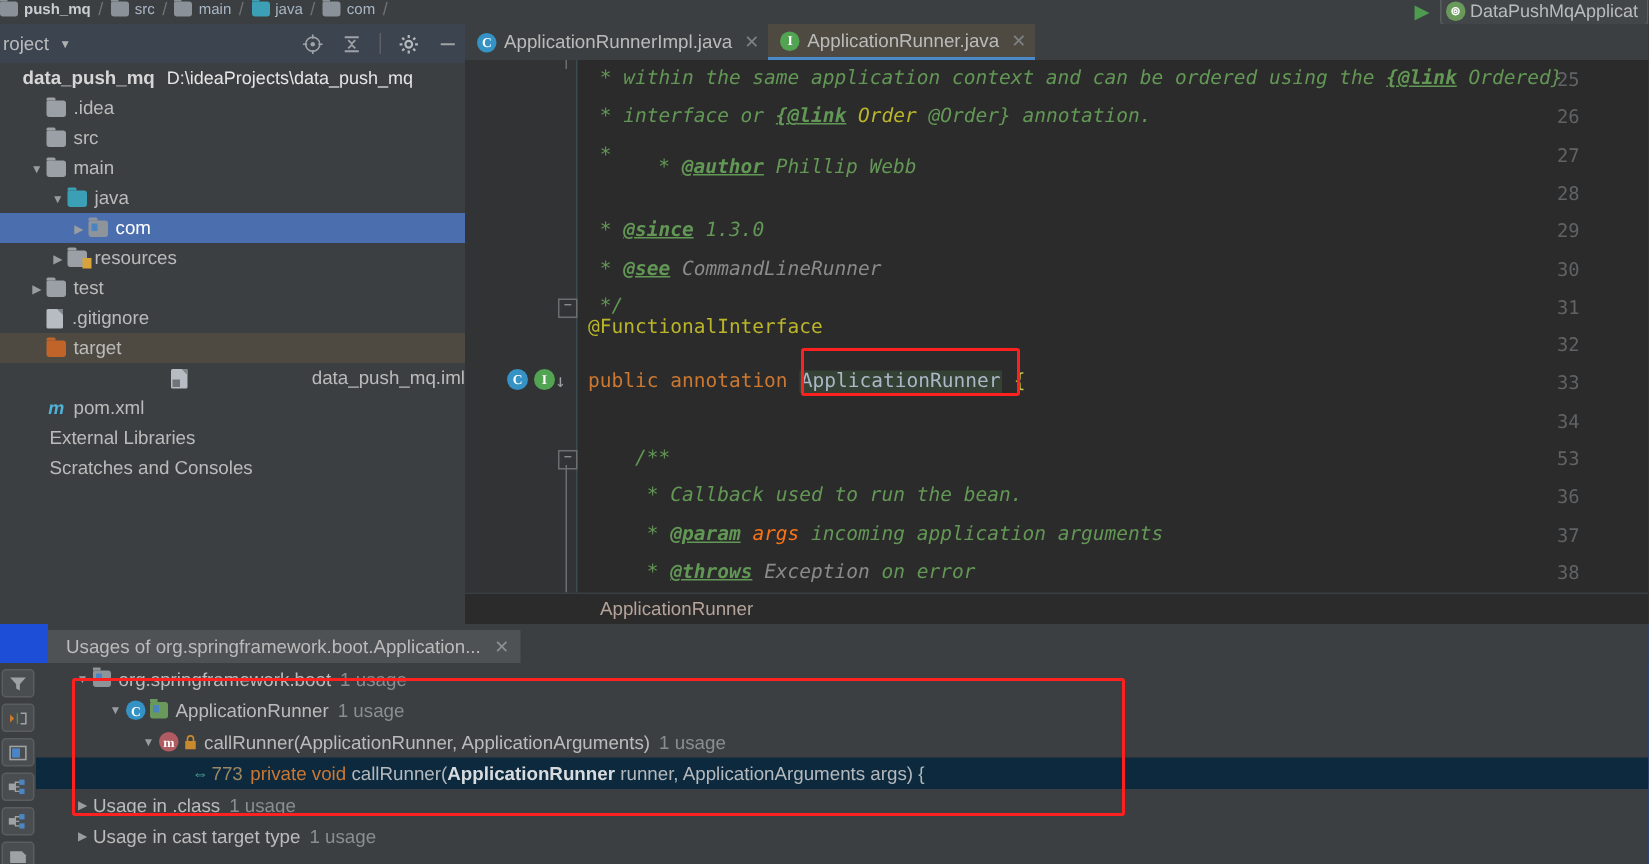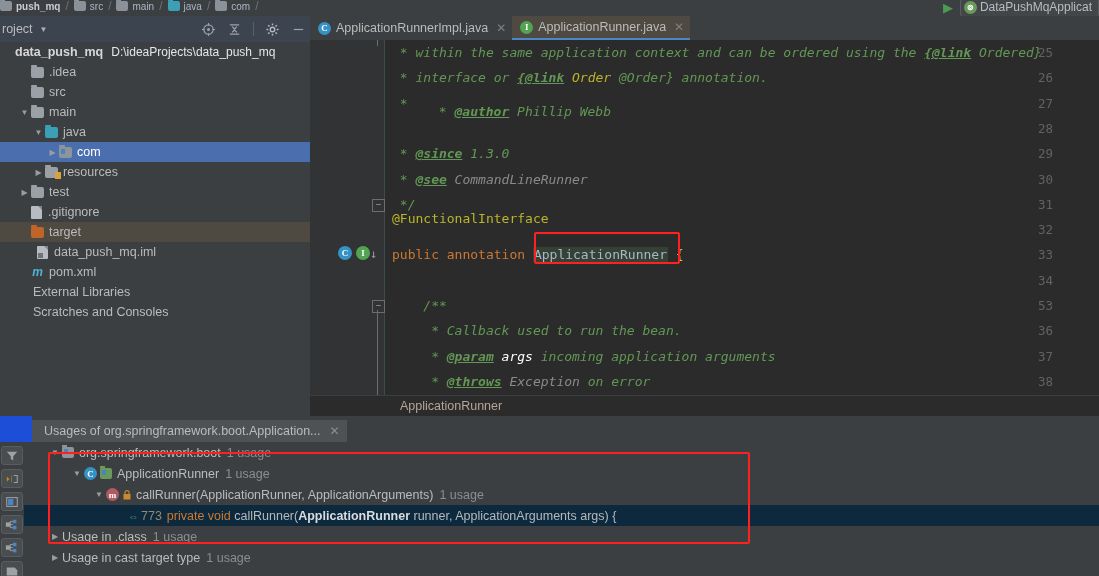--- a/index.html
+++ b/index.html
@@ -69,21 +69,21 @@
   .tab .badge.ifc{background:#52a352;}
   .tab .x{margin-left:8px;color:#7d8184;font-size:12px;}
 
   .code{position:relative;height:372px;background:#2b2b2b;overflow:hidden;font-family:"DejaVu Sans Mono",monospace;}
   .gutter{position:absolute;left:0;top:0;width:74px;height:372px;background:#313335;}
   .lnum{position:absolute;right:46px;width:28px;text-align:right;color:#606366;font-size:12.5px;font-family:"DejaVu Sans Mono",monospace;}
   .codeline{position:absolute;left:74px;white-space:pre;font-size:13px;font-family:"DejaVu Sans Mono",monospace;font-style:italic;}
   .codeline.plain{font-style:normal;}
   .cmt{color:#629755;}
   .tag{color:#629755;font-weight:bold;text-decoration:underline;}
-  .paramname{color:#ffffff;}
+  .paramname{color:#f97316;}
   .annot{color:#bbb529;}
   .kw{color:#cc7832;}
   .ident{color:#a9b7c6;}
   .brace{color:#d0d04a;}
   .grey{color:#8a8a8a;}
   .vline{position:absolute;left:74px;top:0;width:1px;height:372px;background:#3b4b50;}
   .foldmark{position:absolute;left:62px;width:11px;height:11px;border:1px solid #6b6f71;color:#9a9da0;font-size:9px;line-height:9px;text-align:center;background:#313335;}
   .foldbar{position:absolute;left:67px;width:1px;background:#6b6f71;}
   .gmark{position:absolute;width:14px;height:14px;border-radius:50%;display:flex;align-items:center;justify-content:center;font-size:9px;font-weight:bold;color:#ffffff;font-family:"Liberation Serif",serif;}
   .hl-ident{background:#344134;padding:0 1px;}
@@ -229,21 +229,21 @@
         <div class="row" style="padding-left: 18px;">
           <span class="arrow none">▶</span>
           <span class="fileico"></span>
           <span class="lbl">.gitignore</span>
         </div>
         <div class="row sel2" style="padding-left: 18px;">
           <span class="arrow none">▶</span>
           <span class="fold orange"></span>
           <span class="lbl">target</span>
         </div>
-        <div class="row" style="padding-left: 24px;">
+        <div class="row" style="padding-left: 24px; justify-content: space-between;">
           <span class="arrow none">▶</span>
           <span class="fileico iml"></span>
           <span class="lbl">data_push_mq.iml</span>
         </div>
         <div class="row" style="padding-left: 18px;">
           <span class="arrow none">▶</span>
           <span class="mglyph">m</span>
           <span class="lbl">pom.xml</span>
         </div>
         <div class="row" style="padding-left: 18px;">

